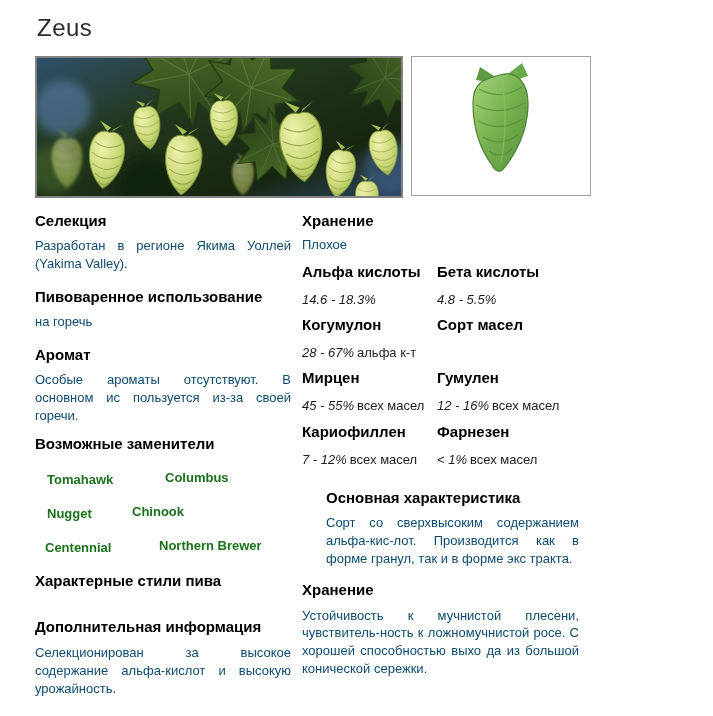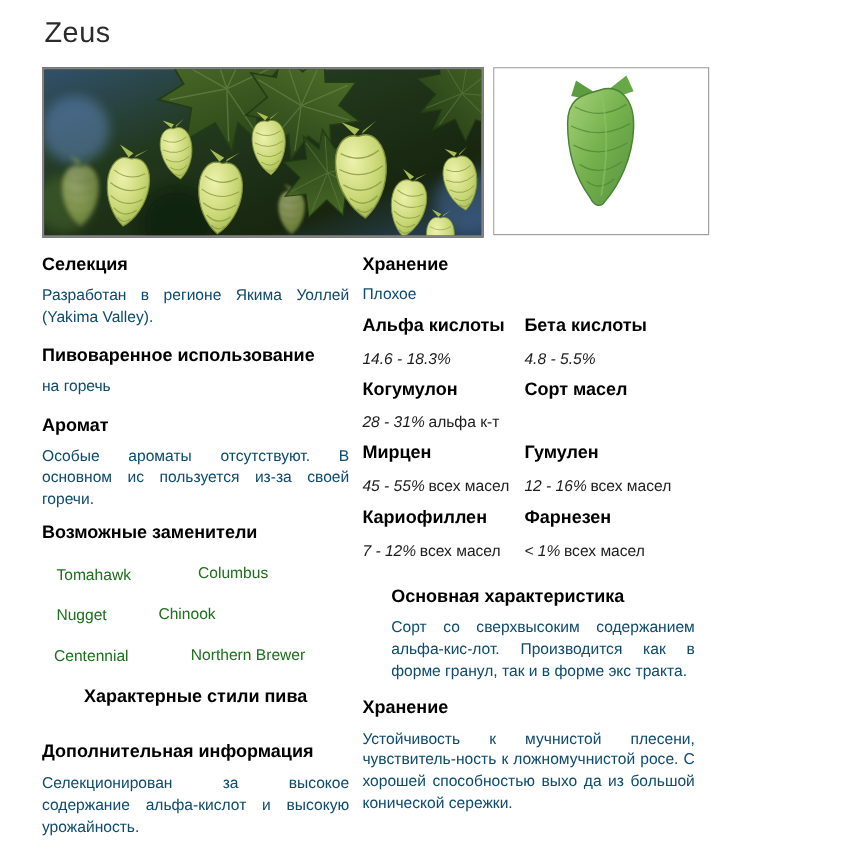--- a/index.html
+++ b/index.html
@@ -42,24 +42,24 @@
   }
   .sec{margin-bottom:15px;}
   .sec-aroma{margin-bottom:10px;}
   .sec-substitutes h2{margin-bottom:17px;}
   .sub-row{display:flex;margin:0 0 16px 12px;}
   .sub-row.row3{margin-left:10px;}
   .sub-row .c1{width:118px;flex:none;}
   .sub-row.row2 .c1{width:85px;}
   .sub-row.row3 .c1{width:114px;}
   .sub-link{
-    font-size:13px;font-weight:400;color:var(--green,#1b701b);
+    font-size:13px;font-weight:700;color:var(--green,#1b701b);
     text-decoration:none;cursor:pointer;white-space:nowrap;
   }
-  .sec-beer{margin-bottom:0;text-align:center;}
+  .sec-beer{margin-bottom:0;}
   .sec-beer h2{margin-bottom:28px;}
   .sec-additional h2{margin-bottom:8px;margin-top:16px;}
   .sec-storage{margin-bottom:9px;}
   .sec-storage h2{margin-bottom:6px;}
   .stats-grid{
     display:grid;grid-template-columns:135px 1fr;
     margin-bottom:13px;
   }
   .stat{margin-bottom:8px;}
   .stat h2{margin-bottom:8px;}
@@ -234,21 +234,21 @@
           <div class="stat">
             <h2>Альфа кислоты</h2>
             <p><span class="val">14.6 - 18.3%</span><span class="unit"></span></p>
           </div>
           <div class="stat">
             <h2>Бета кислоты</h2>
             <p><span class="val">4.8 - 5.5%</span><span class="unit"></span></p>
           </div>
           <div class="stat">
             <h2>Когумулон</h2>
-            <p><span class="val">28 - 31%</span><span class="unit">альфа к-т</span></p>
+            <p><span class="val">28 - 67%</span><span class="unit">альфа к-т</span></p>
           </div>
           <div class="stat">
             <h2>Сорт масел</h2>
           </div>
           <div class="stat">
             <h2>Мирцен</h2>
             <p><span class="val">45 - 55%</span><span class="unit">всех масел</span></p>
           </div>
           <div class="stat">
             <h2>Гумулен</h2>

